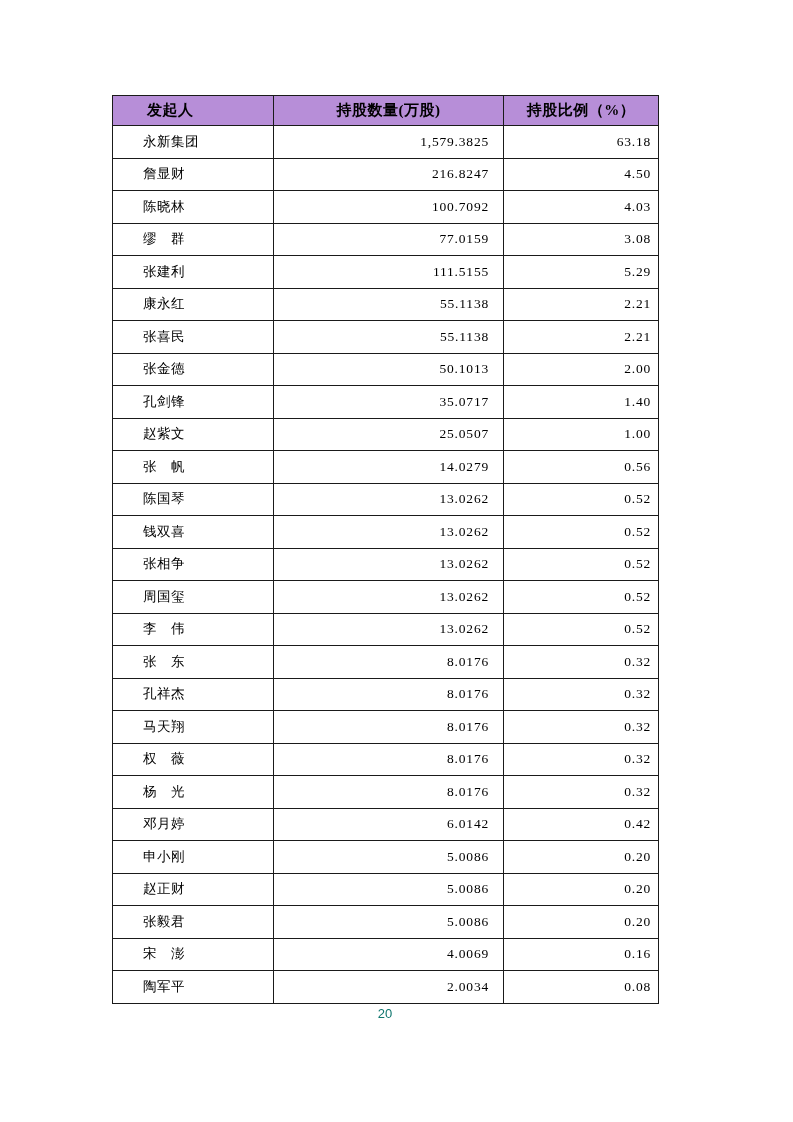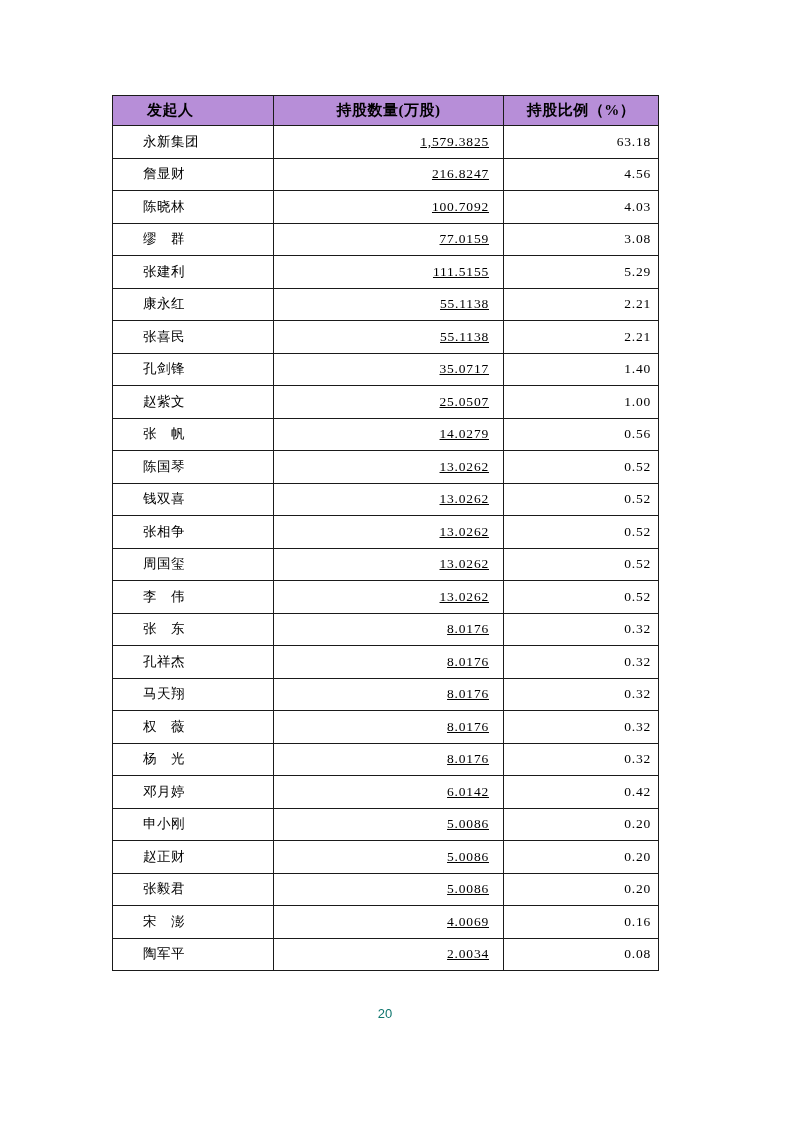--- a/index.html
+++ b/index.html
@@ -53,21 +53,20 @@
   }
   td.col-name {
     text-align: left;
     padding-left: 30px;
     letter-spacing: 0.5px;
   }
   td.col-shares {
     text-align: right;
     padding-right: 14px;
     letter-spacing: 0.8px;
-    text-decoration: underline;
   }
   td.col-percent {
     text-align: right;
     padding-right: 7px;
     letter-spacing: 0.8px;
   }
   .page-number {
     position: absolute;
     left: 112px;
     top: 1006px;
@@ -98,21 +97,21 @@
     </thead>
     <tbody id="table-body">
         <tr>
           <td class="col-name">永新集团</td>
           <td class="col-shares">1,579.3825</td>
           <td class="col-percent">63.18</td>
         </tr>
         <tr>
           <td class="col-name">詹显财</td>
           <td class="col-shares">216.8247</td>
-          <td class="col-percent">4.56</td>
+          <td class="col-percent">4.50</td>
         </tr>
         <tr>
           <td class="col-name">陈晓林</td>
           <td class="col-shares">100.7092</td>
           <td class="col-percent">4.03</td>
         </tr>
         <tr>
           <td class="col-name">缪　群</td>
           <td class="col-shares">77.0159</td>
           <td class="col-percent">3.08</td>
@@ -126,20 +125,25 @@
           <td class="col-name">康永红</td>
           <td class="col-shares">55.1138</td>
           <td class="col-percent">2.21</td>
         </tr>
         <tr>
           <td class="col-name">张喜民</td>
           <td class="col-shares">55.1138</td>
           <td class="col-percent">2.21</td>
         </tr>
         <tr>
+          <td class="col-name">张金德</td>
+          <td class="col-shares">50.1013</td>
+          <td class="col-percent">2.00</td>
+        </tr>
+        <tr>
           <td class="col-name">孔剑锋</td>
           <td class="col-shares">35.0717</td>
           <td class="col-percent">1.40</td>
         </tr>
         <tr>
           <td class="col-name">赵紫文</td>
           <td class="col-shares">25.0507</td>
           <td class="col-percent">1.00</td>
         </tr>
         <tr>

